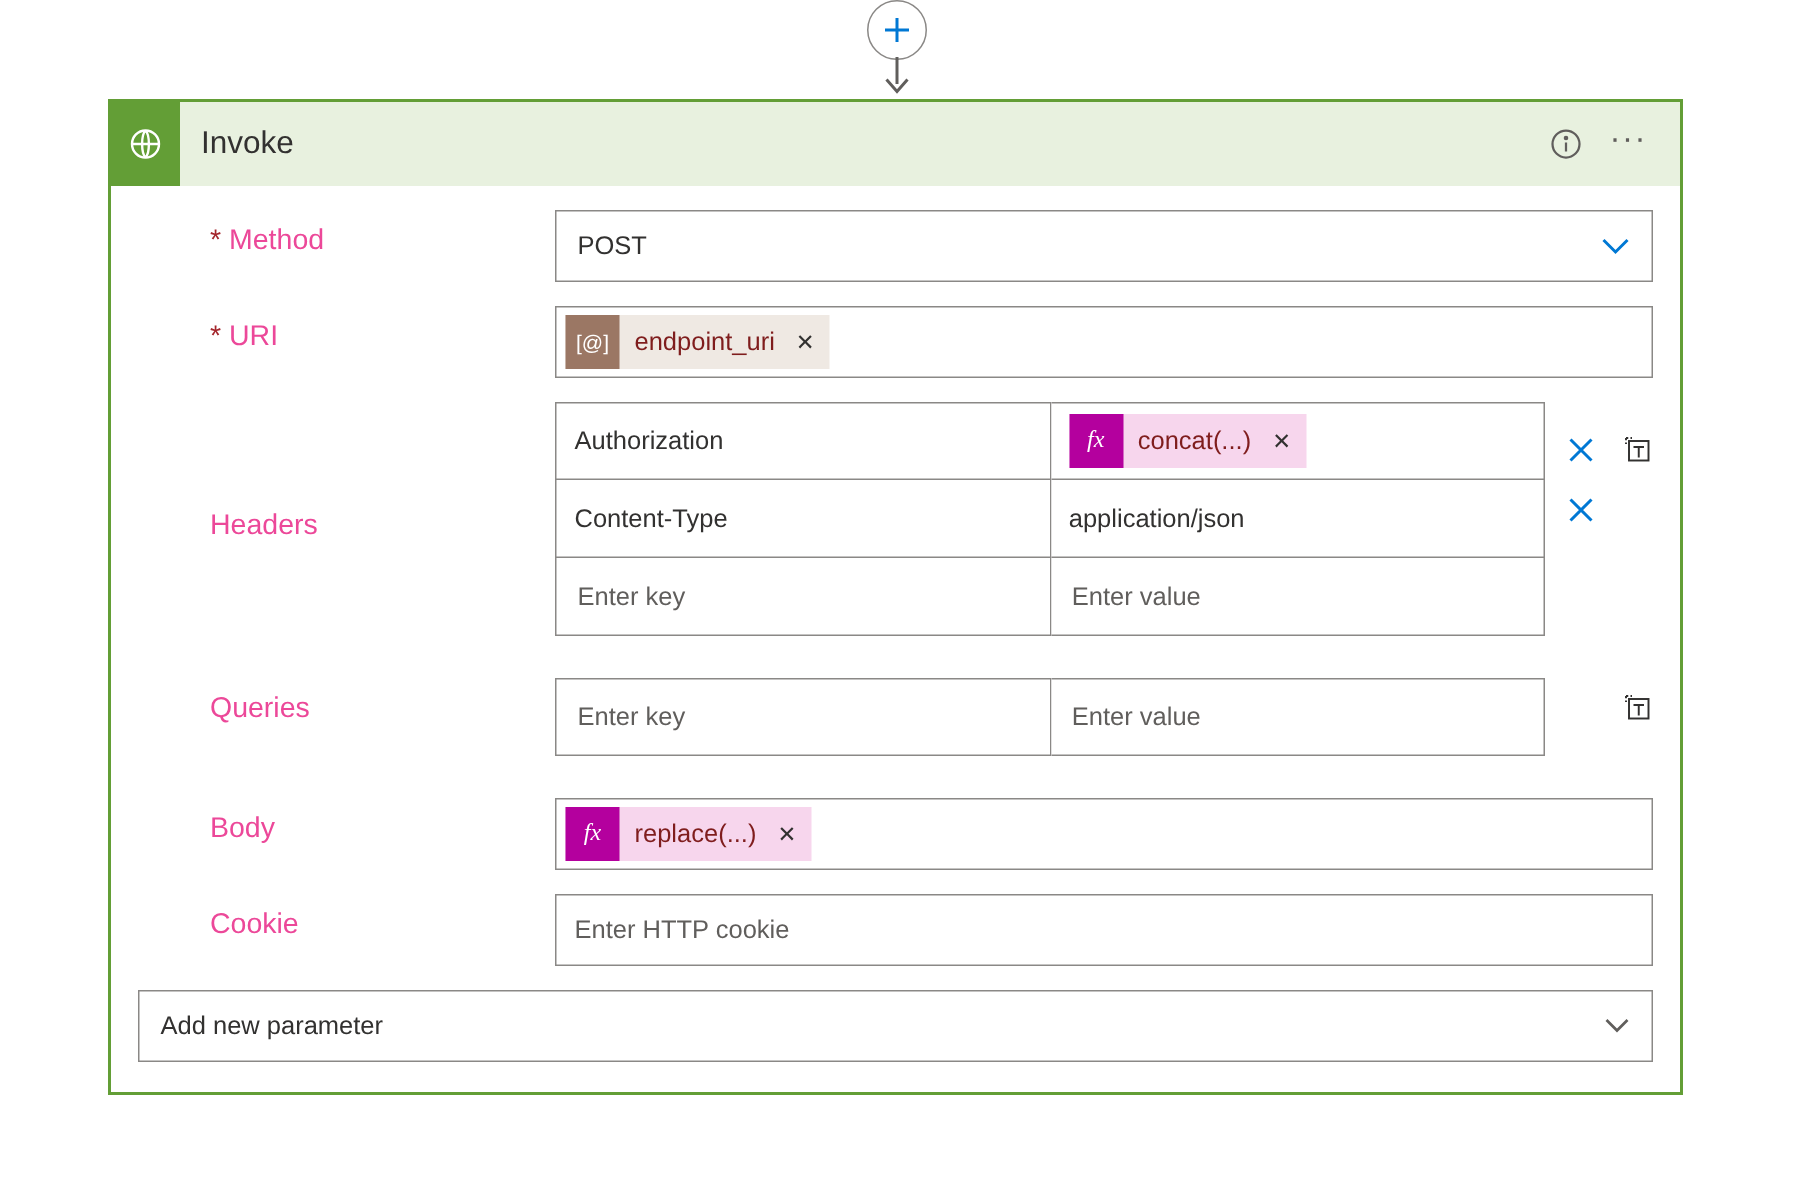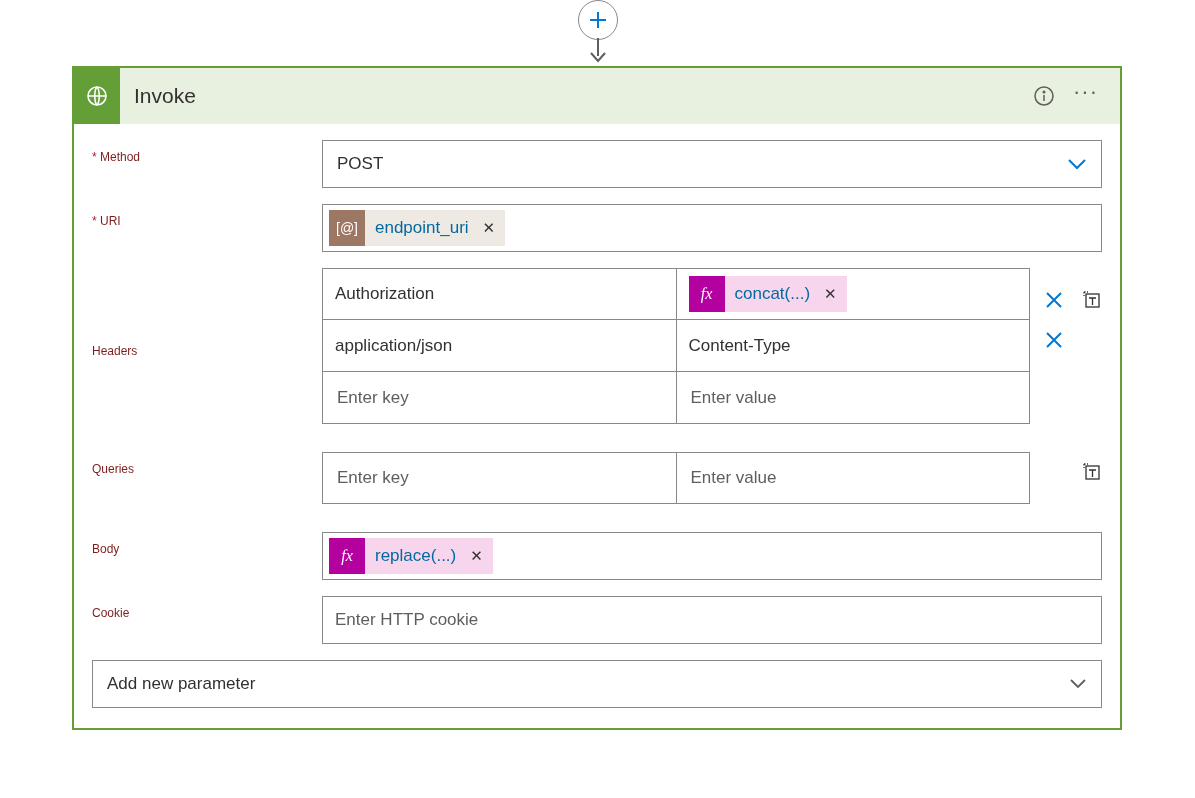--- a/index.html
+++ b/index.html
@@ -40,21 +40,21 @@
   .panel-title {
     flex: 1; font-size: 21px; padding-left: 14px; color: #323130;
   }
   .panel-actions { display: flex; align-items: center; gap: 18px; padding-right: 22px; }
   .info-icon, .ellipsis-icon { color: #605e5c; cursor: pointer; }
   .ellipsis-icon { font-size: 22px; letter-spacing: 1px; position: relative; top:-4px; }
   .form-body { padding: 16px 18px 20px 18px; }
   .row { display: flex; align-items: flex-start; margin-bottom: 16px; }
   .row-headers { margin-bottom: 28px; align-items: center; }
   .label-col {
-    width: 230px; font-size: 12px; color: #7f1d1d; padding-top: 10px;
+    width: 230px; font-size: 19px; color: #ec4899; padding-top: 10px; margin-left: 48px;
   }
   .req::before { content: "* "; color: #a4262c; }
   .ctrl-col { flex: 1; }
   .with-actions { display: flex; align-items: flex-start; gap: 14px; }
   .with-actions .kv-grid, .with-actions .token-input { flex: 1; }
   .side-actions { display: flex; flex-direction: column; gap: 16px; padding-top: 12px; }
   .side-actions-row { flex-direction: row; align-items: center; padding-top: 10px; gap: 18px; }
   .select {
     height: 48px; border: 1px solid #8a8886; display: flex; align-items: center;
     padding: 0 14px; justify-content: space-between; background: #fff; cursor: pointer;
@@ -73,21 +73,21 @@
   .token {
     display: inline-flex; align-items: center; height: 36px; background: #efe9e3;
     padding-right: 10px; font-size: 17px; gap: 10px;
   }
   .token.fx { background: #f7d6ed; }
   .token .badge {
     width: 36px; height: 36px; display: flex; align-items: center; justify-content: center;
     color: #fff; background: #9b7764; font-size: 14px;
   }
   .token.fx .badge { background: #b4009e; font-style: italic; font-family: Georgia, serif; font-size:16px; }
-  .token .tlabel { color: #0369a1; }
+  .token .tlabel { color: #7f1d1d; }
   .token .tclose { color: #323130; font-size: 15px; cursor: pointer; padding-left:4px; }
   .kv-grid { display: flex; flex-direction: column; }
   .kv-row { display: flex; }
   .kv-cell {
     border: 1px solid #8a8886; flex: 1; min-height: 52px;
     display: flex; align-items: center; padding: 6px 12px;
     font-size: 17px; background: #fff;
   }
   .kv-row + .kv-row .kv-cell { border-top: none; }
   .kv-cell + .kv-cell { border-left: none; }
@@ -186,24 +186,24 @@
               <div class="kv-cell">
                 <span class="token fx">
                   <span class="badge">fx</span>
                   <span class="tlabel">concat(...)</span>
                   <span class="tclose">✕</span>
                 </span>
               </div>
             </div>
             <div class="kv-row">
               <div class="kv-cell">
+                  <span>Content-Type</span>
+                </div>
+              <div class="kv-cell">
                   <span>application/json</span>
-                </div>
-              <div class="kv-cell">
-                  <span>Content-Type</span>
                 </div>
             </div>
             <div class="kv-row">
               <div class="kv-cell">
                   <input placeholder="Enter key" style="">
                 </div>
               <div class="kv-cell">
                   <input placeholder="Enter value" style="">
                 </div>
             </div>

